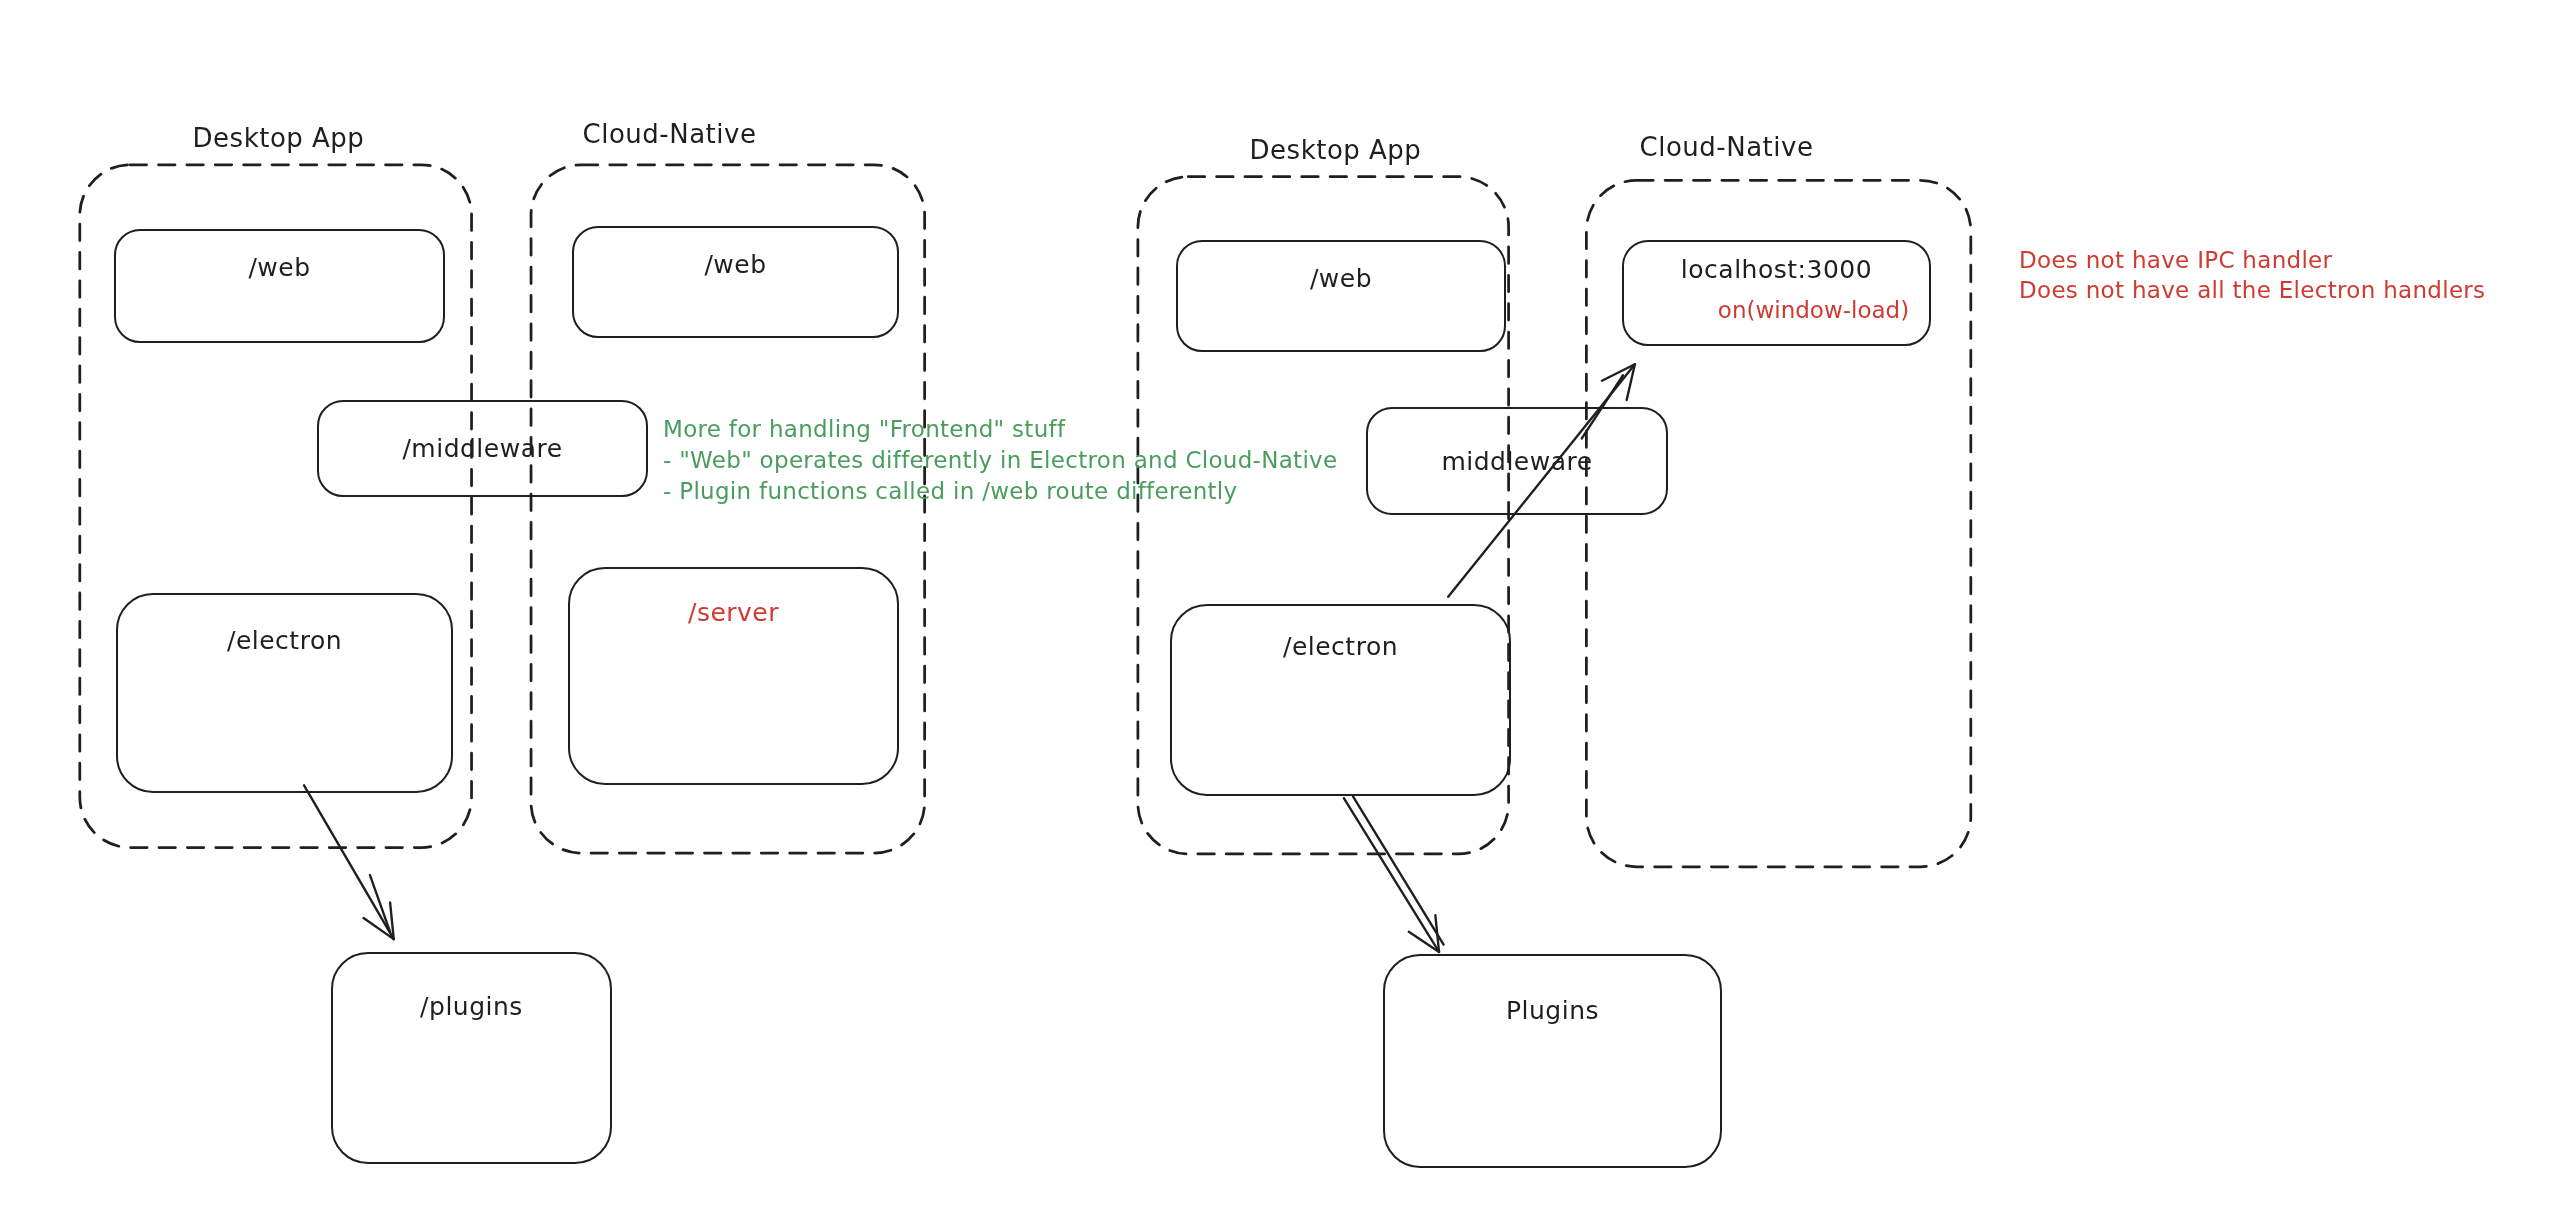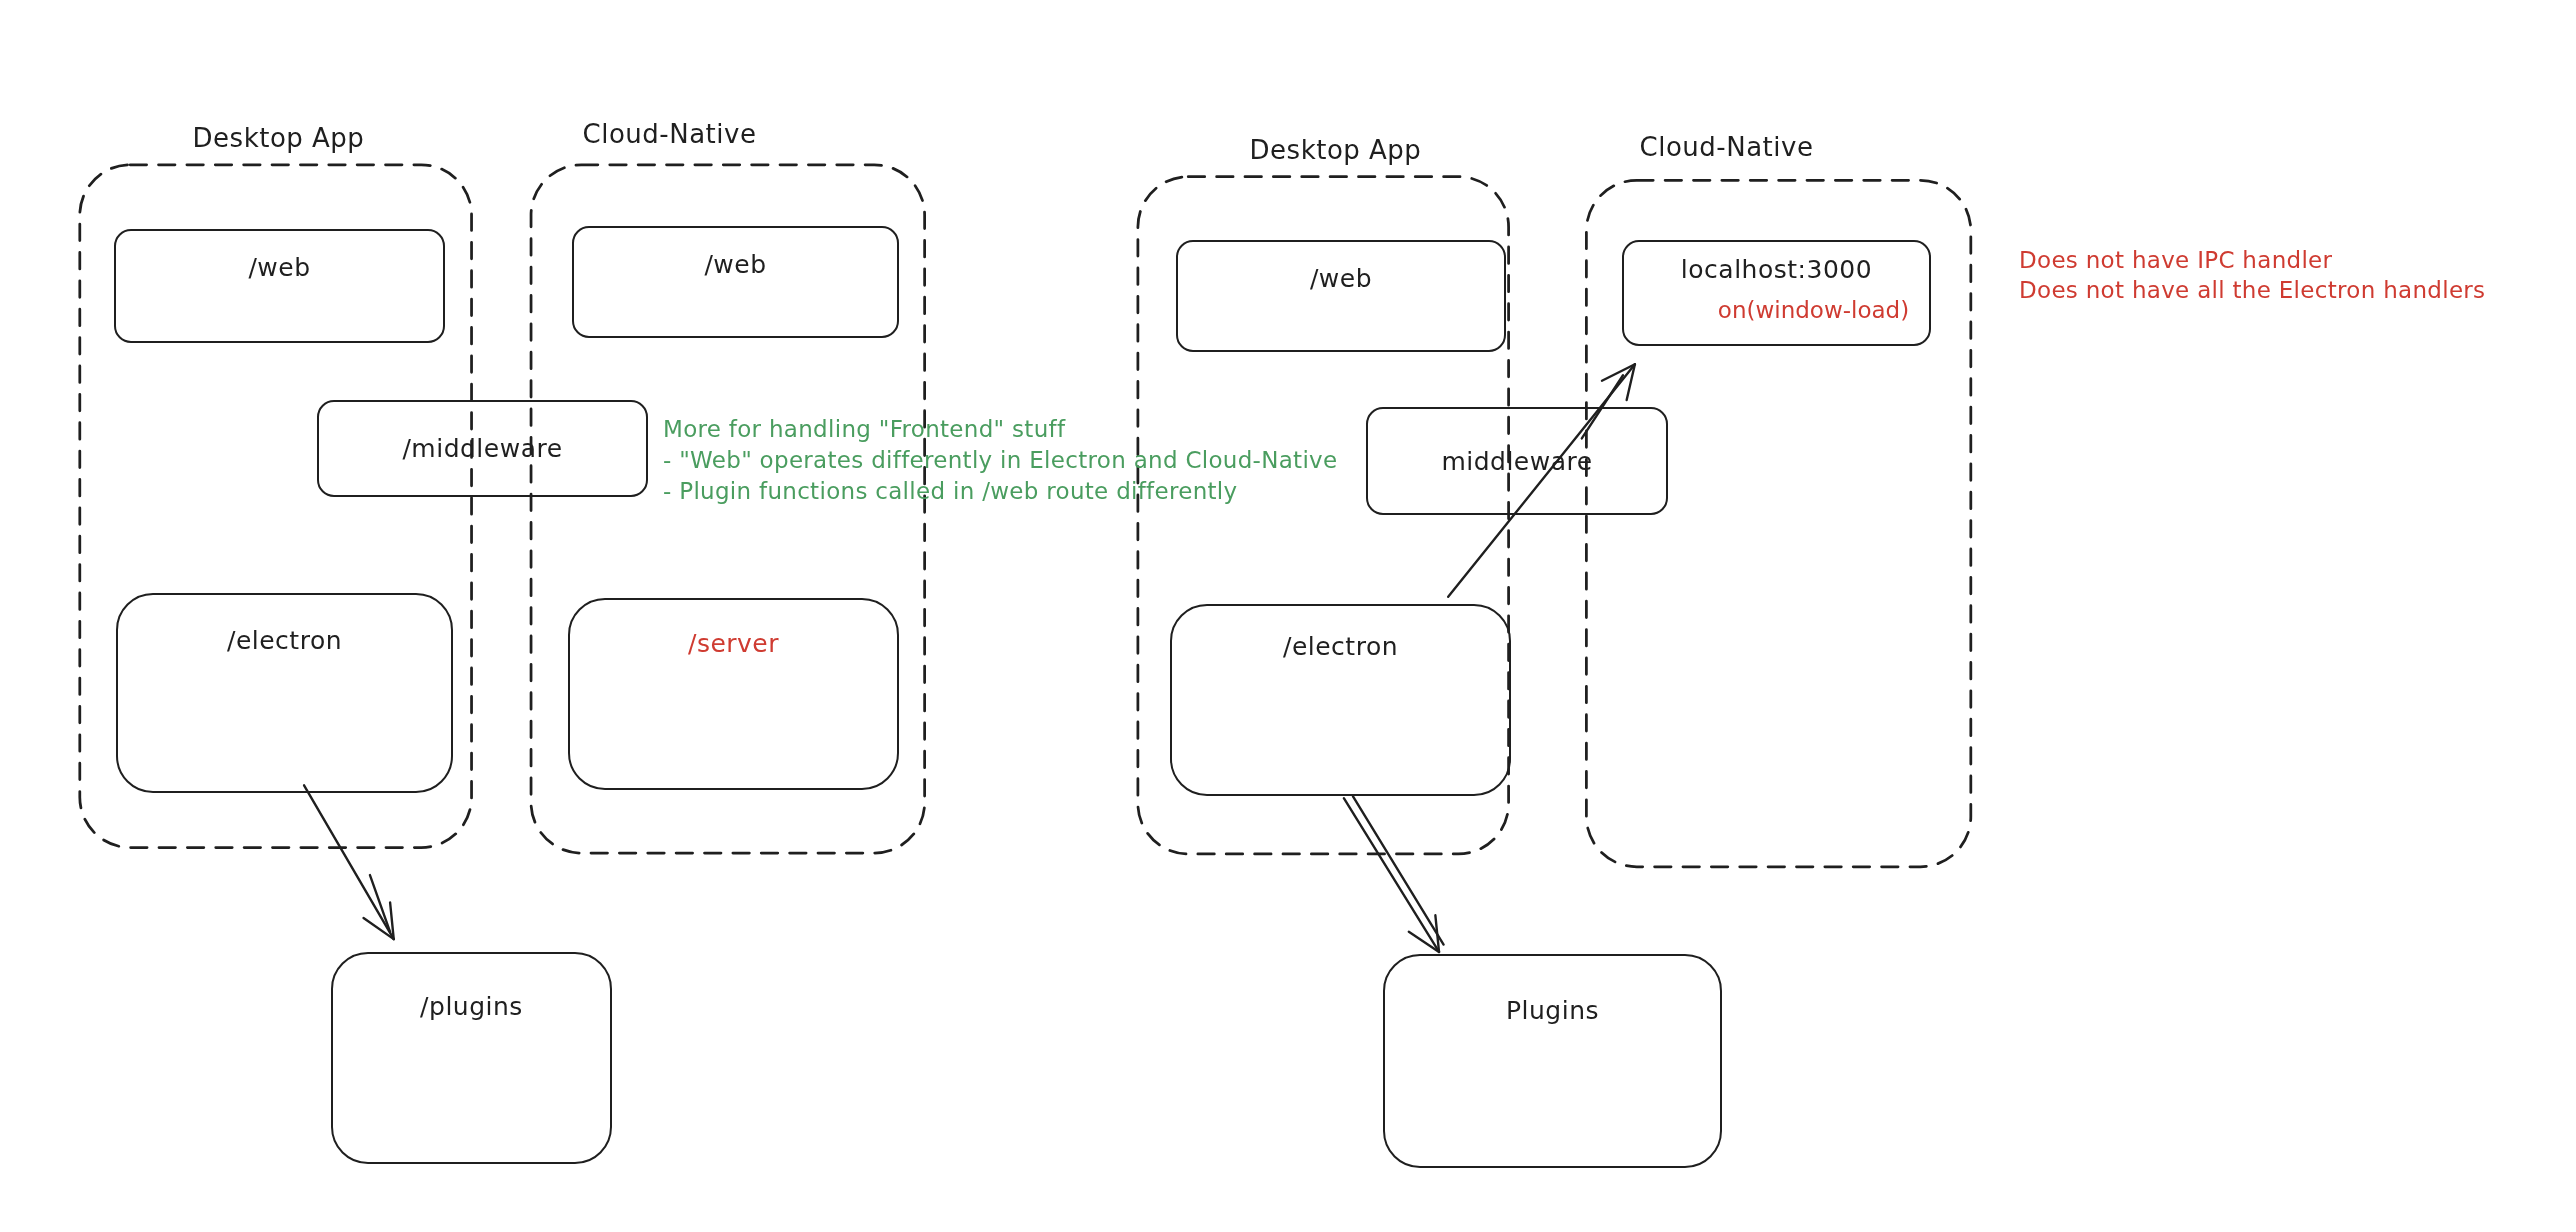--- a/index.html
+++ b/index.html
@@ -24,21 +24,21 @@
     position:absolute;z-index:3;
     font-size:26px;font-weight:500;text-align:center;
     letter-spacing:0.5px;white-space:nowrap;
   }
   .box{
     position:absolute;z-index:2;
     border:2.7px solid var(--ink);
     background:transparent;
     box-sizing:border-box;
   }
-  .r30{border-radius:17px;}
+  .r30{border-radius:26px;}
   .r40{border-radius:37px;}
   .box-label{
     display:block;text-align:center;
     font-size:25px;letter-spacing:0.5px;
     color:var(--ink);white-space:nowrap;
   }
   .box-label.red{color:var(--red);}
   .center-label{
     display:flex;align-items:center;justify-content:center;
     height:100%;
@@ -106,21 +106,21 @@
   <div class="box r30" style="left:317px;top:400px;width:331px;height:97px;">
     <div class="center-label">
       <span class="box-label">/middleware</span>
     </div>
   </div>
 
   <div class="box r40" style="left:116px;top:593px;width:337px;height:200px;">
     <span class="box-label" style="margin-top:31px;">/electron</span>
   </div>
 
-  <div class="box r40" style="left:568px;top:598px;width:331px;height:192px;">
+  <div class="box r40" style="left:568px;top:567px;width:331px;height:218px;">
     <span class="box-label red" style="margin-top:29px;">/server</span>
   </div>
 
   <div class="box r40" style="left:331px;top:952px;width:281px;height:212px;">
     <span class="box-label" style="margin-top:38px;">/plugins</span>
   </div>
 
   <div class="note green" style="left:663px;top:414px;">
     <div>More for handling "Frontend" stuff</div>
     <div>- "Web" operates differently in Electron and Cloud-Native</div>

